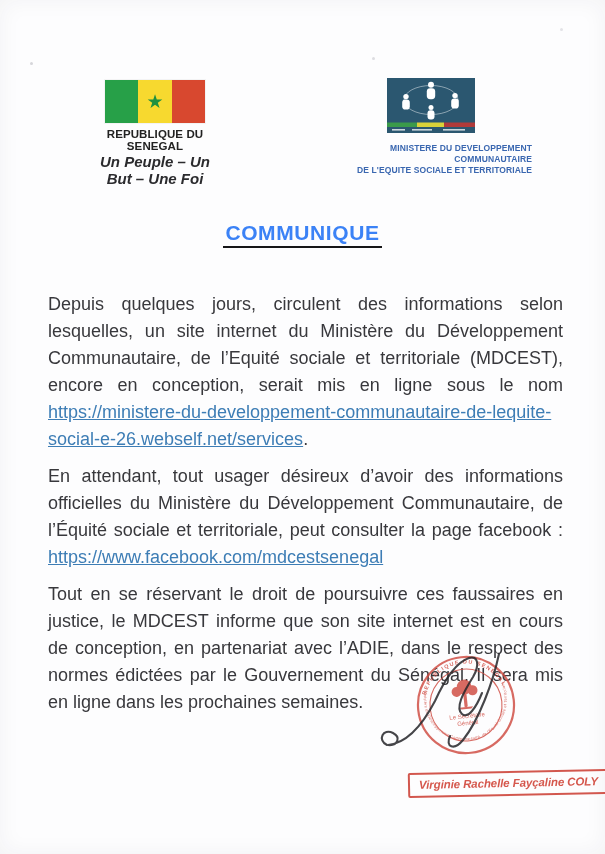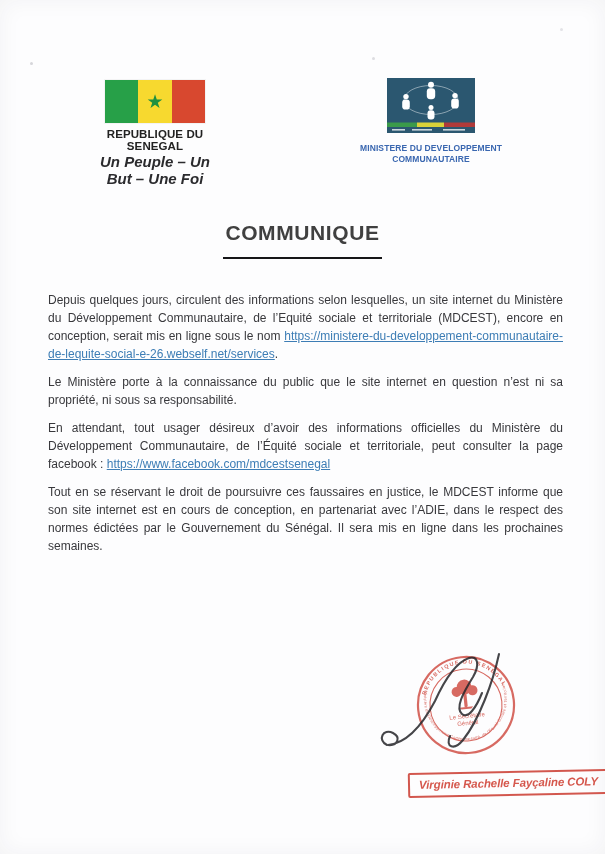--- a/index.html
+++ b/index.html
@@ -19,31 +19,31 @@
   .flag .g{flex:1;background:#27a048;}
   .flag .y{flex:1;background:#f7d92f;position:relative;}
   .flag .r{flex:1;background:#d8482f;}
   .flag .star{
     position:absolute;left:50%;top:50%;transform:translate(-50%,-54%);
     color:#1f9040;font-size:19px;line-height:1;
   }
   .country{margin-top:5px;font-weight:bold;font-size:11.5px;letter-spacing:.1px;color:#222;}
   .motto{margin-top:1px;font-weight:bold;font-style:italic;font-size:15px;color:#2b2b2e;}
   
-  .hdr-right{position:absolute;left:330px;top:78px;width:202px;text-align:center;}
+  .hdr-right{position:absolute;left:330px;top:78px;width:202px;text-align:right;}
   .mlogo{display:block;margin:0 auto;width:88px;height:55px;}
   .ministry{margin-top:10px;font-weight:bold;font-size:8.5px;line-height:1.3;color:#3a67b0;letter-spacing:.1px;}
   
   .title-wrap{position:absolute;left:0;top:221px;width:605px;text-align:center;}
   .title{
-    display:inline-block;font-weight:bold;font-size:21px;letter-spacing:.6px;color:#404040;
-    border-bottom:2.5px solid #161618;padding:0 2px 12px 2px;
+    display:inline-block;font-weight:bold;font-size:21px;letter-spacing:.6px;color:#3b82f6;
+    border-bottom:2.5px solid #161618;padding:0 2px 1px 2px;
   }
   
-  .content{position:absolute;left:48px;top:291px;width:515px;font-size:12px;line-height:1.5;text-align:justify;}
+  .content{position:absolute;left:48px;top:291px;width:515px;font-size:18px;line-height:1.5;text-align:justify;}
   .content p{margin:0 0 10px 0;}
   a.doc-link{color:#3d7db5;text-decoration:underline;cursor:pointer;word-break:break-word;}
   
   .stamp-svg{position:absolute;left:375px;top:646px;width:190px;height:116px;}
   .name-stamp{
     position:absolute;left:408px;top:771px;
     border:2.5px solid #cf4a40;border-radius:2px;
     padding:4px 9px 5px 9px;
     transform:rotate(-1.2deg);
     color:#d24a3e;font-weight:bold;font-style:italic;font-size:11.5px;letter-spacing:-.1px;
@@ -99,30 +99,30 @@
       <rect x="57" y="44.5" width="31" height="4.5" fill="#b03a3a"></rect>
 
       <g fill="rgba(255,255,255,.75)">
         <rect x="5" y="51" width="13" height="1.6"></rect>
         <rect x="25" y="51" width="20" height="1.6"></rect>
         <rect x="56" y="51" width="22" height="1.6"></rect>
       </g>
     </svg>
     <div class="ministry">
       <div>MINISTERE DU DEVELOPPEMENT COMMUNAUTAIRE</div>
+      <div>DE L'EQUITE SOCIALE ET TERRITORIALE</div>
     </div>
   </div>
 
   <div class="title-wrap">
     <span class="title">COMMUNIQUE</span>
   </div>
 
   <div class="content">
     <p><span>Depuis quelques jours, circulent des informations selon lesquelles, un site internet du Ministère du Développement Communautaire, de l’Equité sociale et territoriale (MDCEST), encore en conception, serait mis en ligne sous le nom </span><a class="doc-link">https://ministere-du-developpement-communautaire-de-lequite-social-e-26.webself.net/services</a><span>.</span></p>
-    <p>Le Ministère porte à la connaissance du public que le site internet en question n’est ni sa propriété, ni sous sa responsabilité.</p>
     <p><span>En attendant, tout usager désireux d’avoir des informations officielles du Ministère du Développement Communautaire, de l’Équité sociale et territoriale, peut consulter la page facebook : </span><a class="doc-link">https://www.facebook.com/mdcestsenegal</a></p>
     <p>Tout en se réservant le droit de poursuivre ces faussaires en justice, le MDCEST informe que son site internet est en cours de conception, en partenariat avec l’ADIE, dans le respect des normes édictées par le Gouvernement du Sénégal. Il sera mis en ligne dans les prochaines semaines.</p>
   </div>
 
   <svg class="stamp-svg" viewBox="0 0 190 116">
     <g transform="rotate(-6 91 59)" opacity=".82">
       <circle cx="91" cy="59" r="48" fill="none" stroke="#cf4a40" stroke-width="2.2"></circle>
       <circle cx="91" cy="59" r="36" fill="none" stroke="#cf4a40" stroke-width="1.1"></circle>
 
       <defs>

